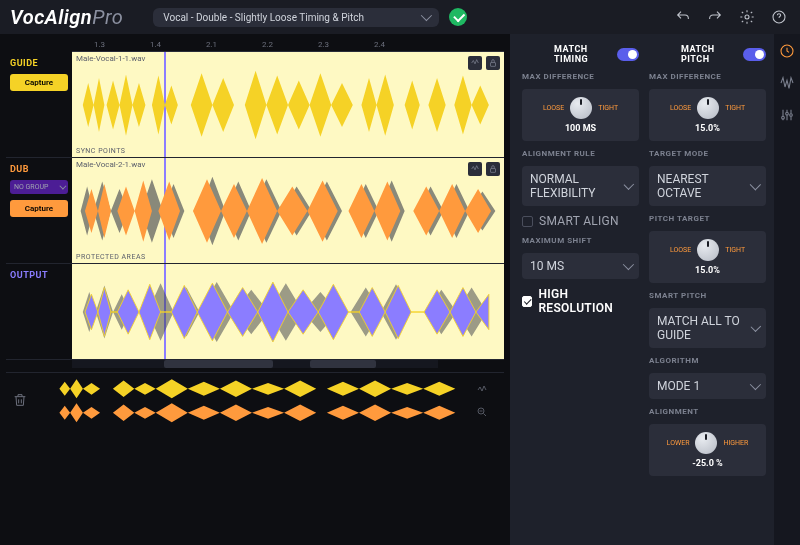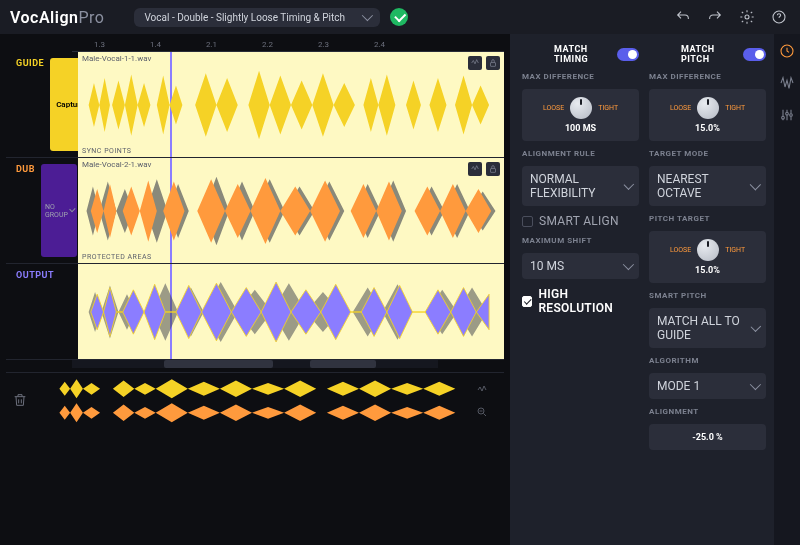--- a/index.html
+++ b/index.html
@@ -1,23 +1,23 @@
 <!DOCTYPE html>
 <html><head>
 <meta charset="utf-8">
 <style>
 * { margin:0; padding:0; box-sizing:border-box; font-family:-apple-system,BlinkMacSystemFont,"Segoe UI",Roboto,sans-serif; }
 body { background:#1a1c24; color:#c0c4cc; width:800px; height:545px; overflow:hidden; font-size:10px; }
 .app { display:flex; flex-direction:column; height:100%; }
 
 
 .header { display:flex; align-items:center; height:34px; padding:0 10px; background:#1a1c24; gap:10px; }
-.logo { font-size:16px; font-weight:600; color:#fff; letter-spacing:.5px; }
+.logo { font-size:20px; font-weight:600; color:#fff; letter-spacing:.5px;font-style:italic; }
 .logo .pro { color:#8b90a0; font-weight:400; }
-.preset { display:flex; align-items:center; background:#2b2e3a; border-radius:6px; padding:4px 10px; gap:10px; cursor:pointer; margin-left:20px; width:246px; }
+.preset { display:flex; align-items:center; background:#2b2e3a; border-radius:6px; padding:4px 10px; gap:10px; cursor:pointer; margin-left:20px; width:286px; }
 .preset-text { flex:1; font-size:10px; color:#d0d4dc; }
 .chev { width:8px; height:8px; border-right:1.5px solid #8b90a0; border-bottom:1.5px solid #8b90a0; transform:rotate(45deg) translateY(-2px); }
 .check { width:18px; height:18px; background:#1fb862; border-radius:50%; display:flex; align-items:center; justify-content:center; }
 .check::after { content:""; width:5px; height:8px; border-right:2px solid #fff; border-bottom:2px solid #fff; transform:rotate(45deg) translateY(-1px); }
 .spacer { flex:1; }
 .icon-btn { width:22px; height:22px; display:flex; align-items:center; justify-content:center; cursor:pointer; color:#c0c4cc; }
 .icon-btn svg { width:16px; height:16px; stroke:currentColor; fill:none; stroke-width:1.6; }
 
 
 .main { display:flex; flex:1; overflow:hidden; }
@@ -27,21 +27,21 @@
 .right-tabs { width:26px; background:#15171f; display:flex; flex-direction:column; align-items:center; padding-top:8px; gap:14px; }
 .right-tabs .ticon { width:18px; height:18px; cursor:pointer; display:flex; align-items:center; justify-content:center; }
 .right-tabs svg { width:16px; height:16px; stroke:#7c818f; fill:none; stroke-width:1.6; }
 .right-tabs .active svg { stroke:#ff9a3d; }
 
 
 .ruler { height:14px; border-bottom:1px solid #2a2d38; display:flex; margin-left:66px; font-size:8px; color:#6b6f7c; position:relative; }
 .ruler span { position:absolute; top:2px; }
 .track { display:flex; height:106px; border-bottom:1px solid #22252f; }
 .track.small { height:96px; }
-.track-head { width:66px; padding:6px 4px; display:flex; flex-direction:row; gap:6px;margin-left:6px; }
+.track-head { width:66px; padding:6px 4px; display:flex; flex-direction:column; gap:6px; }
 .track-label { font-size:9px; font-weight:700; letter-spacing:.5px; }
 .lbl-guide { color:#f5d226; }
 .lbl-dub { color:#ff9a3d; }
 .lbl-out { color:#8b7dff; }
 .capture-btn { background:#f5d226; color:#000; border:none; border-radius:3px; padding:4px 6px; font-size:8px; font-weight:600; cursor:pointer; }
 .dub .capture-btn { background:#ff9a3d; }
 .group-sel { background:#4c1d95; color:#a0a4b0; border:none; border-radius:3px; padding:3px 4px; font-size:7px; display:flex; align-items:center; justify-content:space-between; cursor:pointer; }
 .group-sel .chev { width:5px; height:5px; }
 .wave-area { flex:1; position:relative; overflow:hidden; background:#fef9c3; }
 .filename { position:absolute; top:2px; left:4px; font-size:8px; color:#5c606c; }
@@ -328,20 +328,25 @@
               <span>MATCH ALL TO GUIDE</span>
               <div class="chev"></div>
             </div>
           <div class="section-label">ALGORITHM</div>
           <div class="dropdown">
               <span>MODE 1</span>
               <div class="chev"></div>
             </div>
           <div class="section-label">ALIGNMENT</div>
           <div class="knob-box">
+            <div class="knob-row">
+              <span class="knob-tag">LOWER</span>
+              <div class="knob"></div>
+              <span class="knob-tag r">HIGHER</span>
+            </div>
             <div class="knob-val">-25.0 %</div>
           </div>
         </div>
       </div>
 
       <div class="right-tabs">
         <div class="ticon active">
             <svg viewBox="0 0 24 24">
               <circle cx="12" cy="12" r="9"></circle>
               <path d="M12 7v5l3 2"></path>

